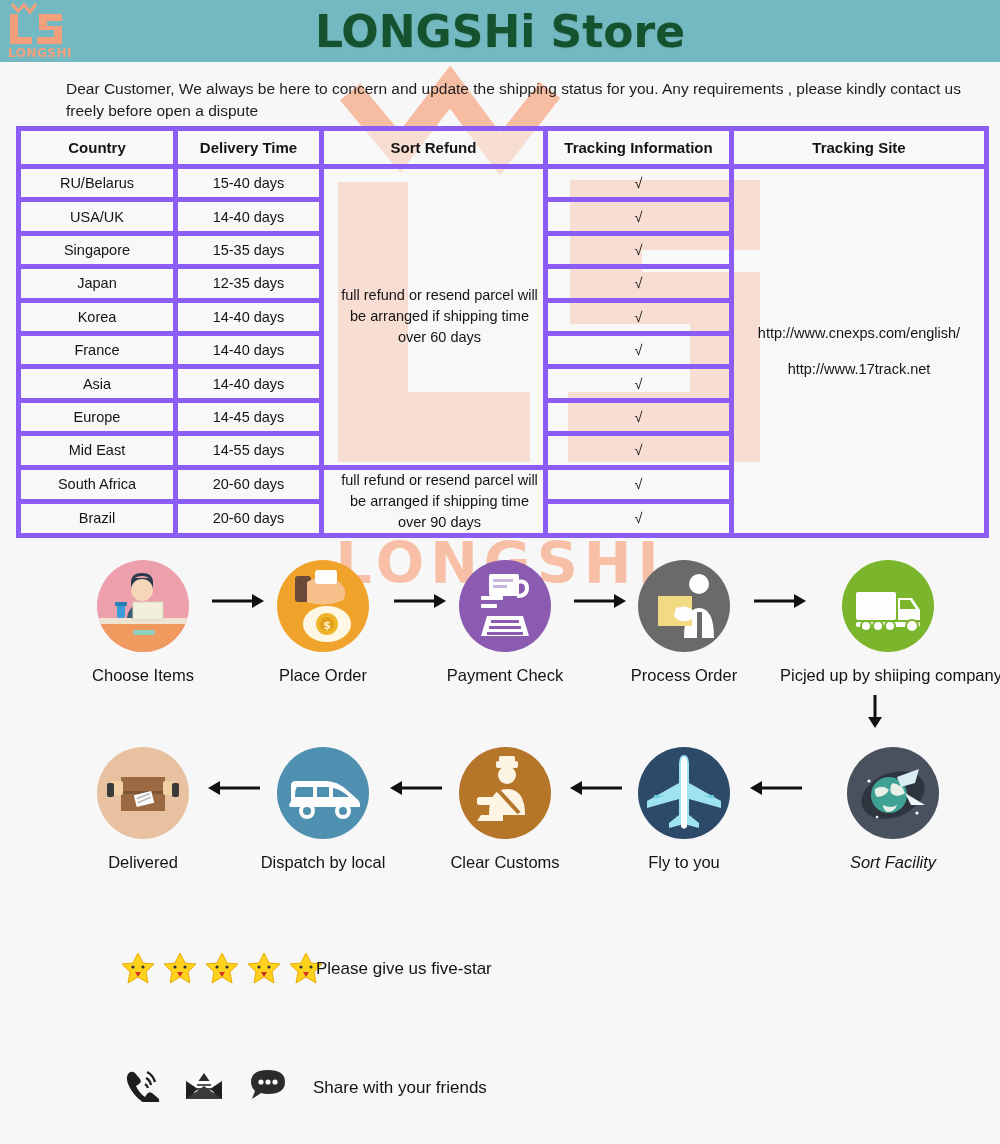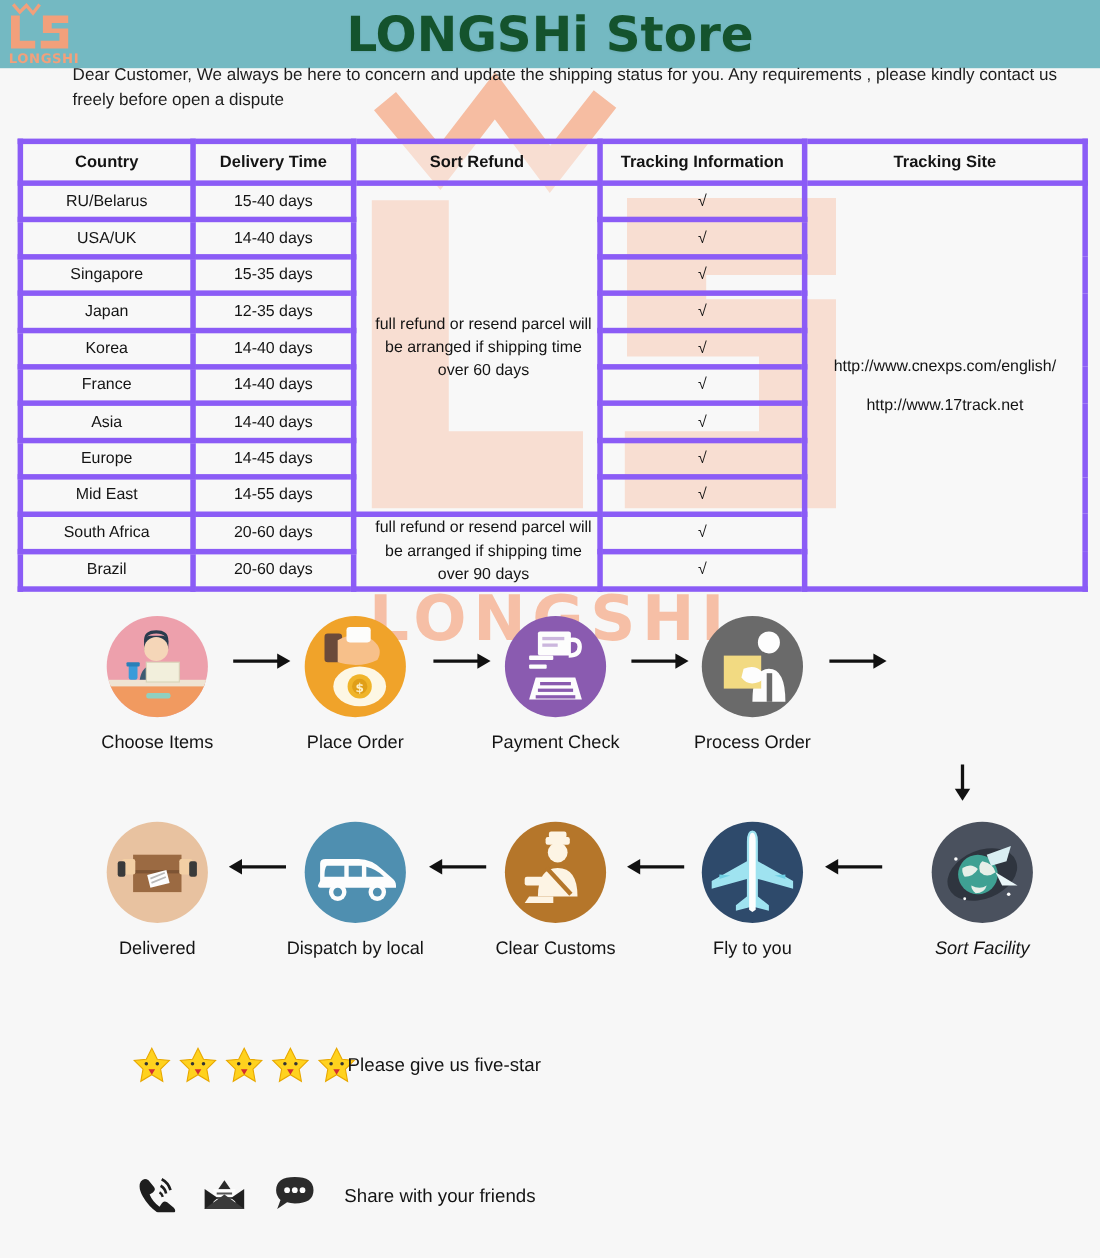--- a/index.html
+++ b/index.html
@@ -36,21 +36,21 @@
   }
   .wm-longshi {
     left: 180px; top: 528px; width: 640px; height: 70px;
     color: #f6bda2; font-family: "DejaVu Sans", sans-serif;
     font-size: 57px; font-weight: bold; letter-spacing: 6px;
     text-align: center; line-height: 70px; opacity: .95;
   }
 
   
   .intro {
-    position: absolute; left: 66px; top: 58px; width: 900px;
+    position: absolute; left: 66px; top: 78px; width: 900px;
     font-size: 15.5px; color: #1d1d1d; line-height: 22px; z-index: 2;
   }
 
   
   .ship-table {
     position: absolute; left: 16px; top: 126px;
     width: 968px;
     border-collapse: collapse;
     table-layout: fixed;
     z-index: 2;
@@ -307,20 +307,35 @@
         <div class="flow-label">Process Order</div>
       </div>
 
       <div class="arrow-h" style="left:752px;">
         <svg width="56" height="18" viewBox="0 0 56 18">
             <path d="M2 9 L44 9" stroke="#111" stroke-width="3"></path>
             <path d="M42 2 L54 9 L42 16 Z" fill="#111"></path>
           </svg>
       </div>
 
+      <div class="flow-item" style="left:780px; top:12px; width:215px;">
+        <div class="circle" style="background:#7ab52c;">
+          <svg width="92" height="92" viewBox="0 0 92 92">
+            <rect x="14" y="32" width="40" height="28" rx="2" fill="#fdfdfd"></rect>
+            <path d="M56 38 L70 38 L78 50 L78 60 L56 60 Z" fill="#fdfdfd"></path>
+            <path d="M58 40 L68 40 L74 49 L58 49 Z" fill="#7ab52c"></path>
+            <rect x="14" y="62" width="64" height="5" rx="2" fill="#fdfdfd"></rect>
+            <circle cx="24" cy="66" r="5" fill="#fdfdfd" stroke="#7ab52c" stroke-width="2"></circle>
+            <circle cx="36" cy="66" r="5" fill="#fdfdfd" stroke="#7ab52c" stroke-width="2"></circle>
+            <circle cx="48" cy="66" r="5" fill="#fdfdfd" stroke="#7ab52c" stroke-width="2"></circle>
+            <circle cx="70" cy="66" r="6" fill="#fdfdfd" stroke="#7ab52c" stroke-width="2"></circle>
+          </svg>
+        </div>
+        <div class="flow-label">Picjed up by shiiping company</div>
+      </div>
 
       <div class="arrow-v" style="left:865px; top:145px;">
         <svg width="20" height="36" viewBox="0 0 20 36">
             <path d="M10 2 L10 26" stroke="#111" stroke-width="3"></path>
             <path d="M3 24 L10 35 L17 24 Z" fill="#111"></path>
           </svg>
       </div>
     </div>
 
     <div class="flow-row" style="margin-top:12px;">

